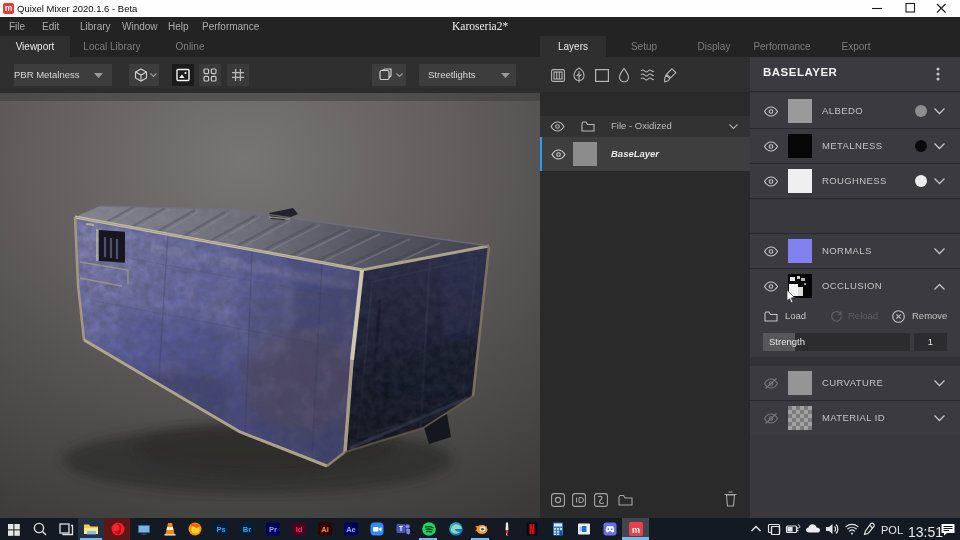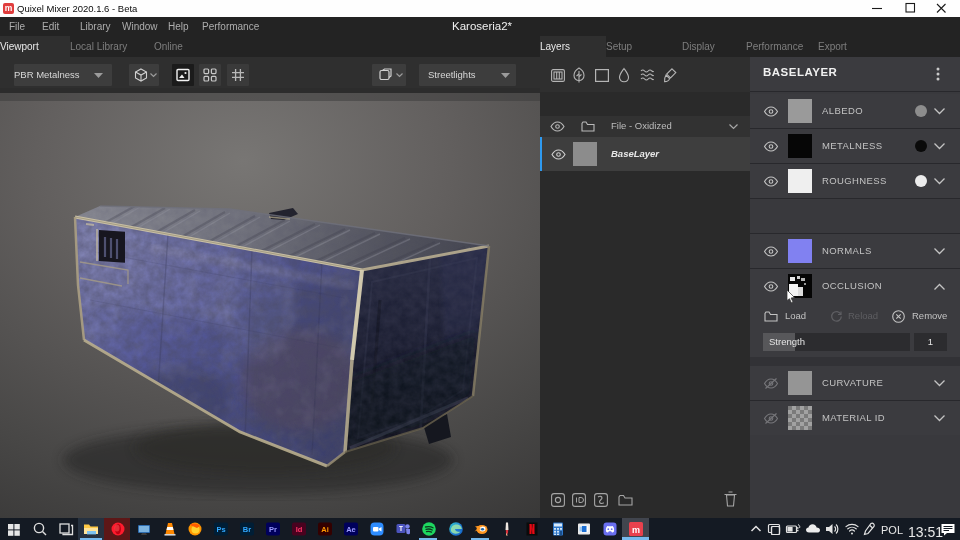--- a/index.html
+++ b/index.html
@@ -5,24 +5,24 @@
 html,body{width:960px;height:540px;overflow:hidden;background:#222;font-family:"Liberation Sans",sans-serif;}
 .abs{position:absolute}
 #stage{position:relative;width:960px;height:540px;overflow:hidden}
 
 #title{left:0;top:0;width:960px;height:17px;background:#fefefe;color:#0a0a0a;font-size:9.5px}
 #title .txt{left:17px;top:3px}
 #appico{left:3px;top:2.5px;width:11px;height:11.5px;background:#e03c3c;border-radius:2px;color:#fff;font-size:8.5px;font-weight:bold;text-align:center;line-height:11px}
 
 #menubar{left:0;top:17px;width:960px;height:19px;background:#232323;color:#adadad;font-size:10px}
 #menubar span{position:absolute;top:4px}
-#karo{color:#efefef;font-size:11.5px;top:3px !important;}
+#karo{color:#efefef;font-size:11.5px;top:3px !important;font-family:Liberation Serif, serif;}
 
 #tabrow{left:0;top:36px;width:960px;height:21px;background:#232323;color:#7e7e7e;font-size:10px}
-.tab{position:absolute;top:0;height:21px;line-height:21px}
+.tab{position:absolute;top:0;height:21px;text-align:center;line-height:21px}
 .tabact{background:#2f2f2f;color:#e9e9e9}
 
 #toolbar{left:0;top:57px;width:540px;height:31px;background:#2f2f2f}
 .tbtn{position:absolute;top:7px;height:22px;background:#3d3d3d;border-radius:1px}
 
 #iconrow{left:540px;top:57px;width:210px;height:35px;background:#2f2f2f}
 
 #vp{left:0;top:88px;width:540px;height:430px;background:#4a4948}
 
 #layers{left:540px;top:92px;width:210px;height:426px;background:#2a2a2a}

